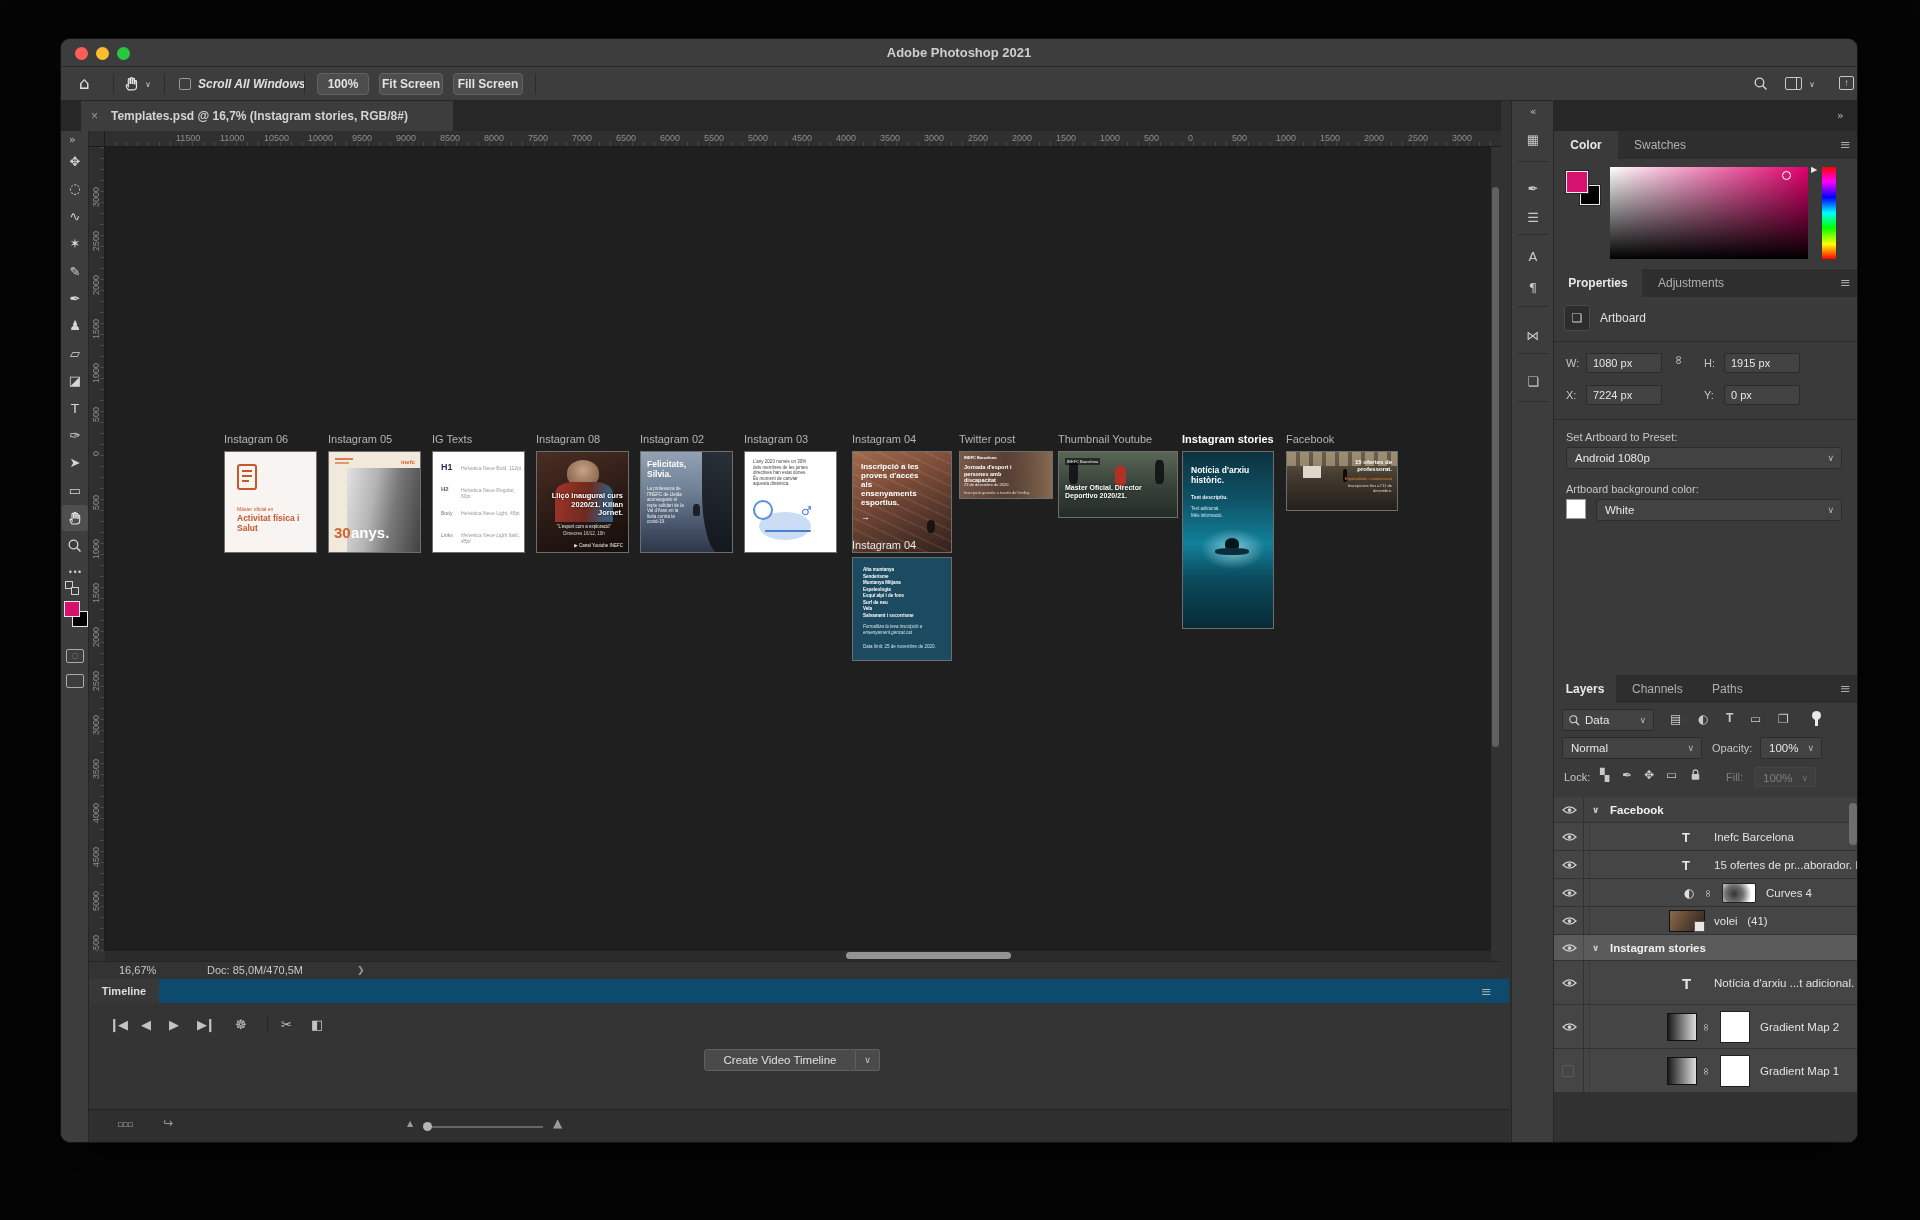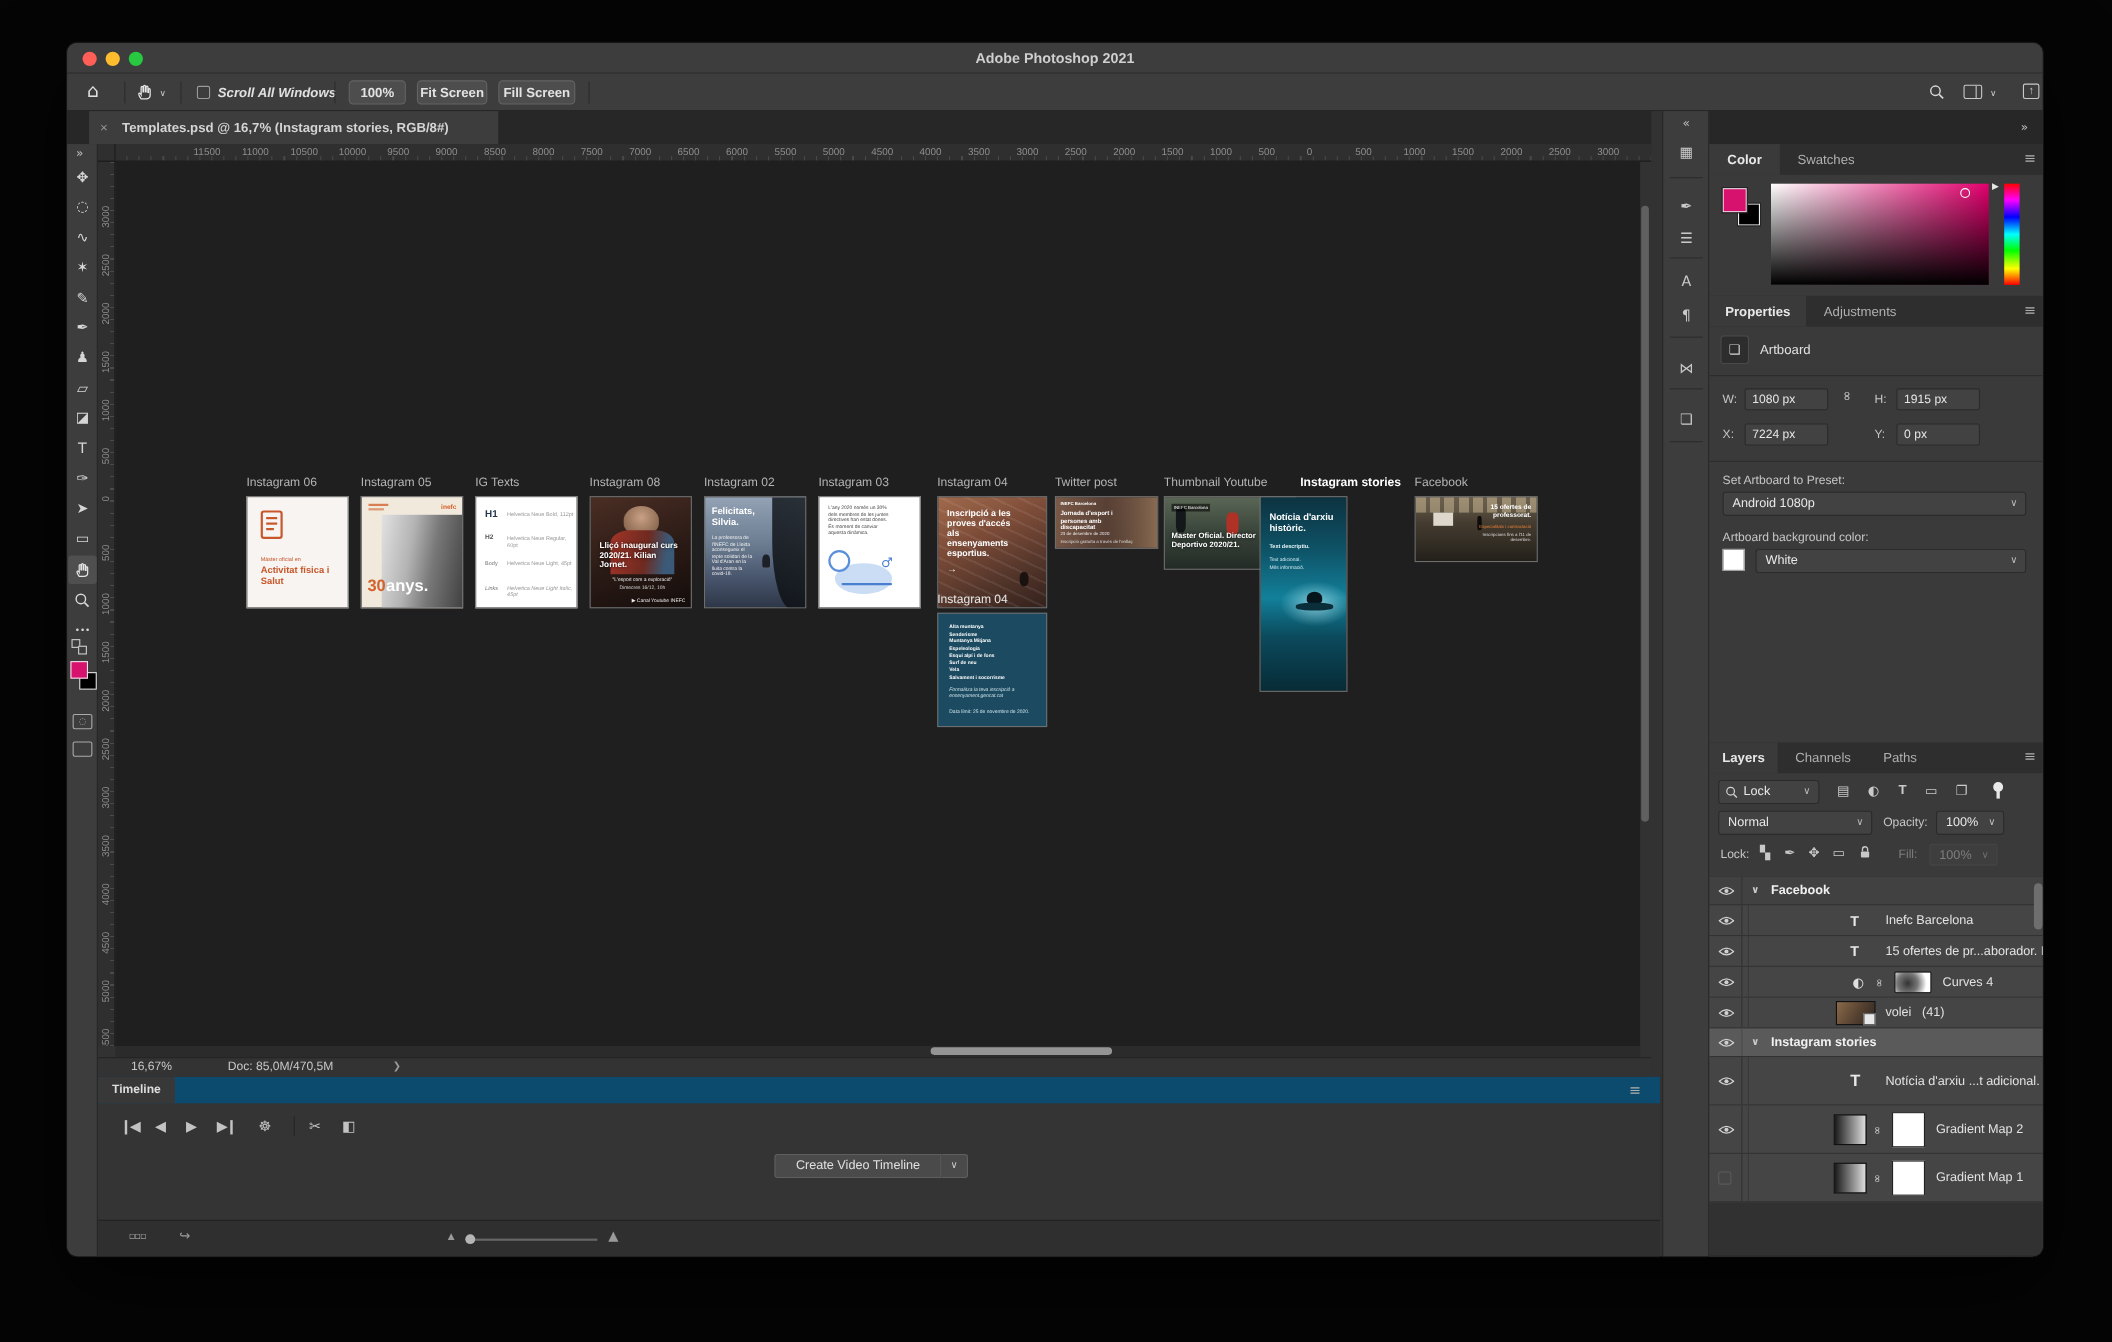--- a/index.html
+++ b/index.html
@@ -297,21 +297,21 @@
       <span class="abt" style="left:28px;top:35px;font-size:5px;color:#999">Helvetica Neue Regular, 60pt</span>
       <span class="abt" style="left:8px;top:58px;font-size:5px;color:#777">Body</span>
       <span class="abt" style="left:28px;top:58px;font-size:5px;color:#999">Helvetica Neue Light, 45pt</span>
       <span class="abt" style="left:8px;top:80px;font-size:5px;font-style:italic;color:#777">Links</span>
       <span class="abt" style="left:28px;top:80px;font-size:5px;font-style:italic;color:#999">Helvetica Neue Light Italic, 45pt</span>
     </div>
 
     <div class="ab" style="left:431px;width:93px;background:linear-gradient(160deg,#4a2e24 0%,#2a1a15 55%,#140d0b 100%)">
       <span class="abs" style="left:30px;top:8px;width:32px;height:26px;border-radius:50% 50% 40% 40%;background:radial-gradient(circle at 50% 40%,#c9a084,#7a5a44)"></span>
       <span class="abs" style="left:18px;top:30px;width:58px;height:40px;border-radius:30% 30% 0 0;background:linear-gradient(100deg,#a33428 0%,#6e2a20 55%,#3a5a78 85%)"></span>
-      <span class="abt" style="left:8px;top:40px;width:78px;text-align:left;font-size:7.5px;line-height:8.5px;font-weight:bold;color:#fff;text-shadow:0 0 3px rgba(0,0,0,.8)">Lliçó inaugural curs 2020/21. Kilian Jornet.</span>
+      <span class="abt" style="left:8px;top:40px;width:78px;text-align:right;font-size:7.5px;line-height:8.5px;font-weight:bold;color:#fff;text-shadow:0 0 3px rgba(0,0,0,.8)">Lliçó inaugural curs 2020/21. Kilian Jornet.</span>
       <span class="abt" style="left:8px;top:72px;width:78px;text-align:center;font-size:4.5px;color:#efefef">"L'esport com a exploració"</span>
       <span class="abt" style="left:8px;top:79px;width:78px;text-align:center;font-size:4.5px;color:#d8d8d8">Dimecres 16/12, 10h</span>
       <span class="abt" style="left:8px;top:91px;width:78px;text-align:right;font-size:4.5px;color:#efefef">▶ Canal Youtube INEFC</span>
     </div>
 
     <div class="ab" style="left:535px;width:93px;background:linear-gradient(180deg,#93a2b4 0%,#6e7f94 40%,#46536a 75%,#2e3748 100%)">
       <span class="abs" style="right:0;top:0;width:30px;height:102px;background:linear-gradient(200deg,#2a3038,#11151b);border-radius:0 0 0 60%"></span>
       <span class="abs" style="left:52px;top:52px;width:7px;height:12px;background:#1c2027;border-radius:40% 40% 20% 20%"></span>
       <span class="abt" style="left:6px;top:8px;width:42px;font-size:8.5px;line-height:9.5px;font-weight:bold;color:#fff">Felicitats, Silvia.</span>
       <span class="abt" style="left:6px;top:34px;width:40px;font-size:4.5px;line-height:5.5px;color:#f0f0f0">La professora de l'INEFC de Lleida aconsegueix el repte solidari de la Val d'Aran en la lluita contra la covid-19.</span>
@@ -341,21 +341,21 @@
     </div>
 
     <div class="ab" style="left:953px;width:120px;height:67px;background:linear-gradient(180deg,#5a6655 0%,#39443a 50%,#232b26 100%)">
       <span class="abs" style="left:10px;top:8px;width:9px;height:24px;background:#14181a;border-radius:30%"></span>
       <span class="abs" style="left:56px;top:14px;width:11px;height:20px;background:#b03226;border-radius:30%"></span>
       <span class="abs" style="left:96px;top:8px;width:9px;height:24px;background:#14181a;border-radius:30%"></span>
       <span class="abt" style="left:6px;top:6px;padding:1px 2px;background:rgba(0,0,0,.55);font-size:4px;color:#fff">INEFC Barcelona</span>
       <span class="abt" style="left:6px;top:32px;width:80px;font-size:7px;line-height:8px;font-weight:bold;color:#fff;text-shadow:0 0 3px rgba(0,0,0,.8)">Master Oficial. Director Deportivo 2020/21.</span>
     </div>
 
-    <div class="ab" style="left:1040px;width:80px;height:178px;background:linear-gradient(180deg,#0d3240 0%,#0e5468 28%,#12809a 52%,#0b4a5c 72%,#072b36 100%)">
+    <div class="ab" style="left:1077px;width:92px;height:178px;background:linear-gradient(180deg,#0d3240 0%,#0e5468 28%,#12809a 52%,#0b4a5c 72%,#072b36 100%)">
       <span class="abs" style="left:15px;top:75px;width:70px;height:44px;border-radius:50%;background:radial-gradient(ellipse at center,rgba(190,242,252,.65),transparent 65%)"></span>
       <span class="abs" style="left:42px;top:86px;width:14px;height:11px;border-radius:50% 50% 30% 30%;background:#04161c"></span>
       <span class="abs" style="left:32px;top:96px;width:34px;height:7px;border-radius:40%;background:#0a2e3a"></span>
       <span class="abt" style="left:8px;top:14px;width:70px;font-size:8.5px;line-height:9.5px;font-weight:bold;color:#fff">Notícia d'arxiu històric.</span>
       <span class="abt" style="left:8px;top:42px;font-size:5px;font-weight:bold;color:#e8f4f8">Text descriptiu.</span>
       <span class="abt" style="left:8px;top:54px;font-size:4.5px;color:#d0e8f0">Text adicional.</span>
       <span class="abt" style="left:8px;top:61px;font-size:4.5px;color:#d0e8f0">Més informació.</span>
     </div>
 
     <div class="ab" style="left:1181px;width:112px;height:60px;background:linear-gradient(180deg,#6a5f4c 0%,#453c30 40%,#23201a 100%)">
@@ -489,21 +489,21 @@
       <span class="ptab2" style="left:78px">Channels</span>
       <span class="ptab2" style="left:158px">Paths</span>
       <span class="pmenu g">≡</span>
     </div>
     <div class="abs" style="left:0;top:602px;width:306px;height:503px;background:#3a3a3a">
 
       <span class="pselect" style="left:8px;top:6px;width:92px;height:22px;padding-left:22px">
         <svg class="abs" style="left:5px;top:4px" width="13" height="13">
               <use href="#sym-zoom"></use>
             </svg>
-        <span>Lock</span><span class="dd g">∨</span>
+        <span>Data</span><span class="dd g">∨</span>
       </span>
       <span class="abs g" style="left:116px;top:9px;font-size:12px;color:#c9c9c9">▤</span>
       <span class="abs g" style="left:144px;top:9px;font-size:12px;color:#c9c9c9">◐</span>
       <span class="abs" style="left:172px;top:8px;font-size:12px;font-weight:bold;color:#c9c9c9">T</span>
       <span class="abs g" style="left:196px;top:9px;font-size:12px;color:#c9c9c9">▭</span>
       <span class="abs g" style="left:224px;top:9px;font-size:12px;color:#c9c9c9">❐</span>
       <span class="abs" style="left:258px;top:8px;width:9px;height:9px;border-radius:50%;background:#e8e8e8">
             <span class="abs" style="left:3px;top:8px;width:3px;height:7px;background:#e8e8e8"></span>
           </span>
 

